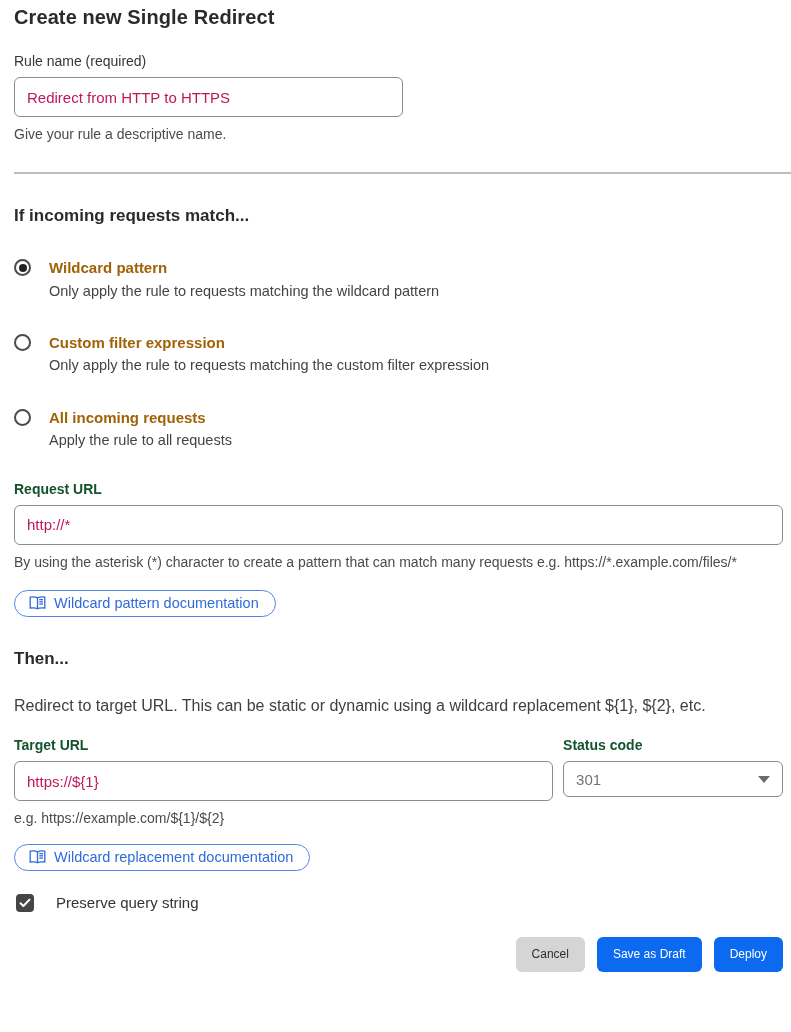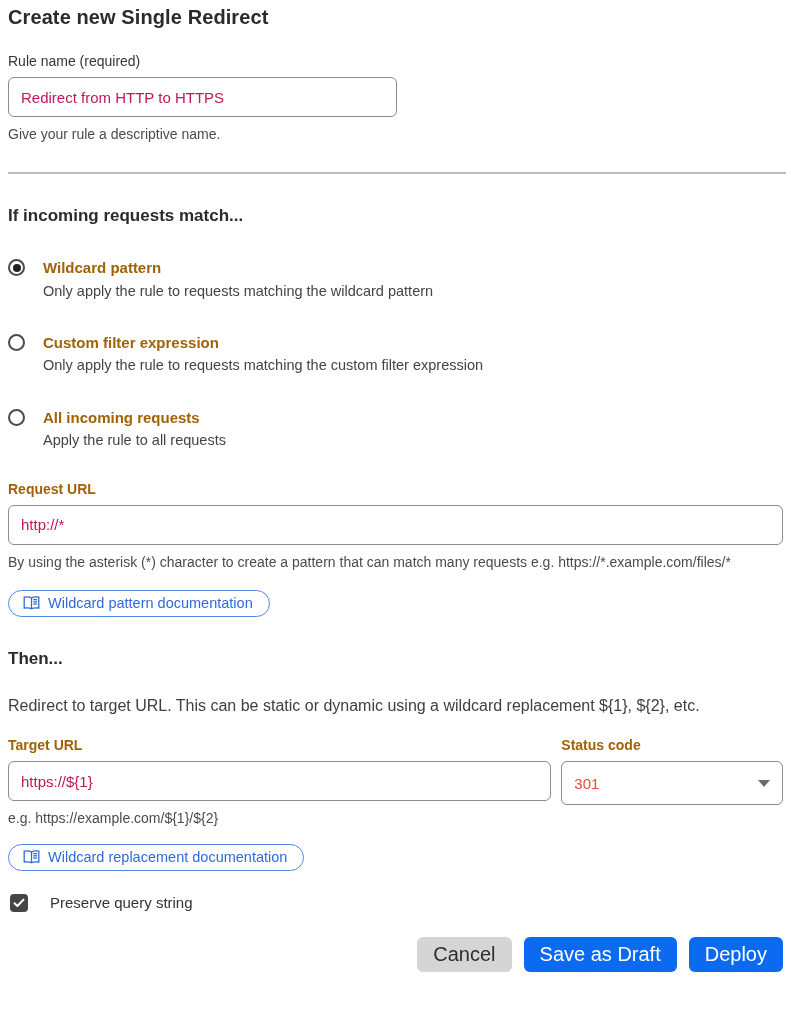--- a/index.html
+++ b/index.html
@@ -4,33 +4,33 @@
 <style>
   * { margin: 0; padding: 0; box-sizing: border-box; }
   html, body { background: #ffffff; }
   body {
     width: 791px; height: 1032px;
     font-family: "Liberation Sans", sans-serif;
     color: #2e2e2e;
     position: relative;
     overflow: hidden;
   }
-  .page { padding: 6px 8px 0 8px; }
+  .page { padding: 6px 8px 0 14px; }
 
   .page-title {
     font-size: 20px; font-weight: 700; color: #2b2b2b;
     letter-spacing: 0.1px;
     margin-bottom: 24px;
   }
 
   .field-label {
     font-size: 14px; color: #363636;
     margin-bottom: 8px; display: block;
   }
-  .field-label.semibold { font-weight: 600; color: #a16207; }
+  .field-label.semibold { font-weight: 600; color: #14532d; }
 
   input.text-input {
     font-family: "Liberation Sans", sans-serif;
     font-size: 15px; color: #be185d;
     border: 1px solid #8c8c8c; border-radius: 6px;
     padding: 0 12px; height: 40px; background: #fff;
     outline: none; width: 100%;
   }
   .rule-name-input { width: 389px !important; }
 
@@ -81,23 +81,23 @@
   .then-paragraph {
     font-size: 16px; color: #3f3f3f; margin-top: 26px; line-height: 1.4;
   }
 
   .target-row { display: flex; margin-top: 20px; gap: 10px; }
   .target-col { width: 549px; }
   .status-col { width: 224px; }
 
   .select-box {
     border: 1px solid #8c8c8c; border-radius: 6px;
-    height: 44px; display: flex; align-items: center;
+    height: 36px; display: flex; align-items: center;
     justify-content: space-between; padding: 0 12px;
-    font-size: 15px; color: #ef4444; background: #fff; cursor: pointer;
+    font-size: 15px; color: #737373; background: #fff; cursor: pointer;
   }
   .select-caret {
     width: 0; height: 0;
     border-left: 6px solid transparent; border-right: 6px solid transparent;
     border-top: 7px solid #6b6b6b;
   }
 
   .checkbox-row {
     display: flex; align-items: center; margin-top: 23px; cursor: pointer;
   }
@@ -108,21 +108,21 @@
   }
   .checkbox-box svg { display: block; }
   .checkbox-label { font-size: 15px; color: #333; margin-left: 22px; }
 
   .footer-buttons {
     display: flex; justify-content: flex-end; gap: 12px;
     margin-top: 25px; padding-right: 0;
   }
   .btn {
     font-family: "Liberation Sans", sans-serif;
-    font-size: 20px; border: none; border-radius: 6px;
+    font-size: 12px; border: none; border-radius: 6px;
     height: 35px; padding: 0 16px; cursor: pointer; text-align: right;
   }
   .btn-cancel { background: #d5d5d5; color: #2e2e2e; }
   .btn-primary { background: #0b6af0; color: #ffffff; }
 </style>
 </head>
 <body>
 
 <div class="page">
 

